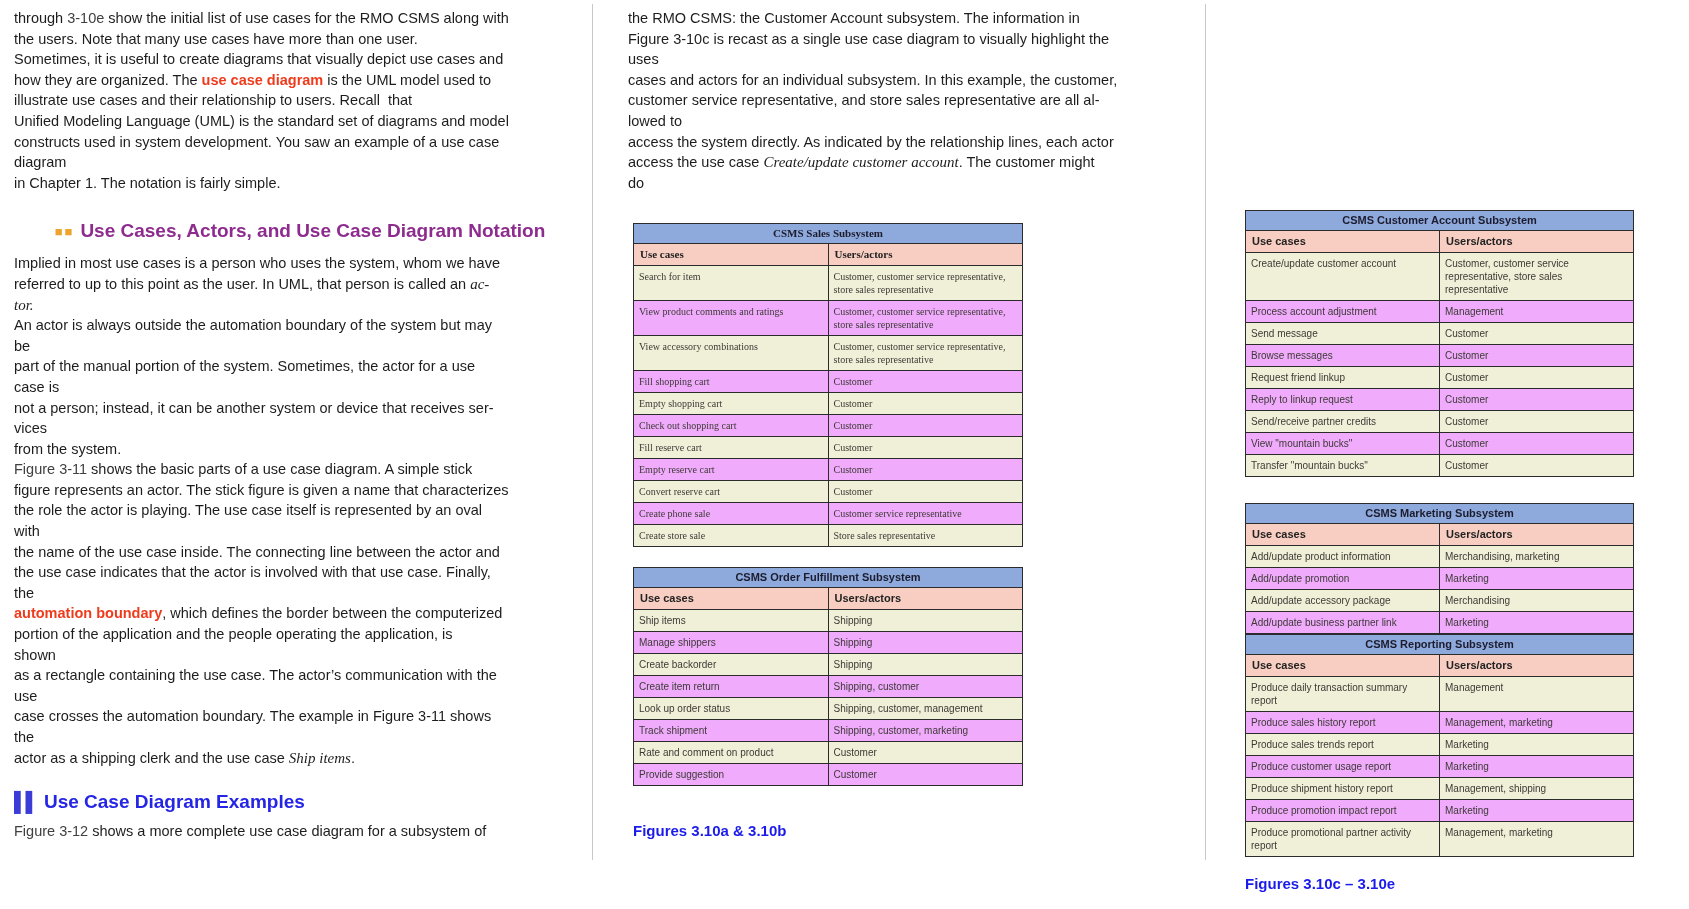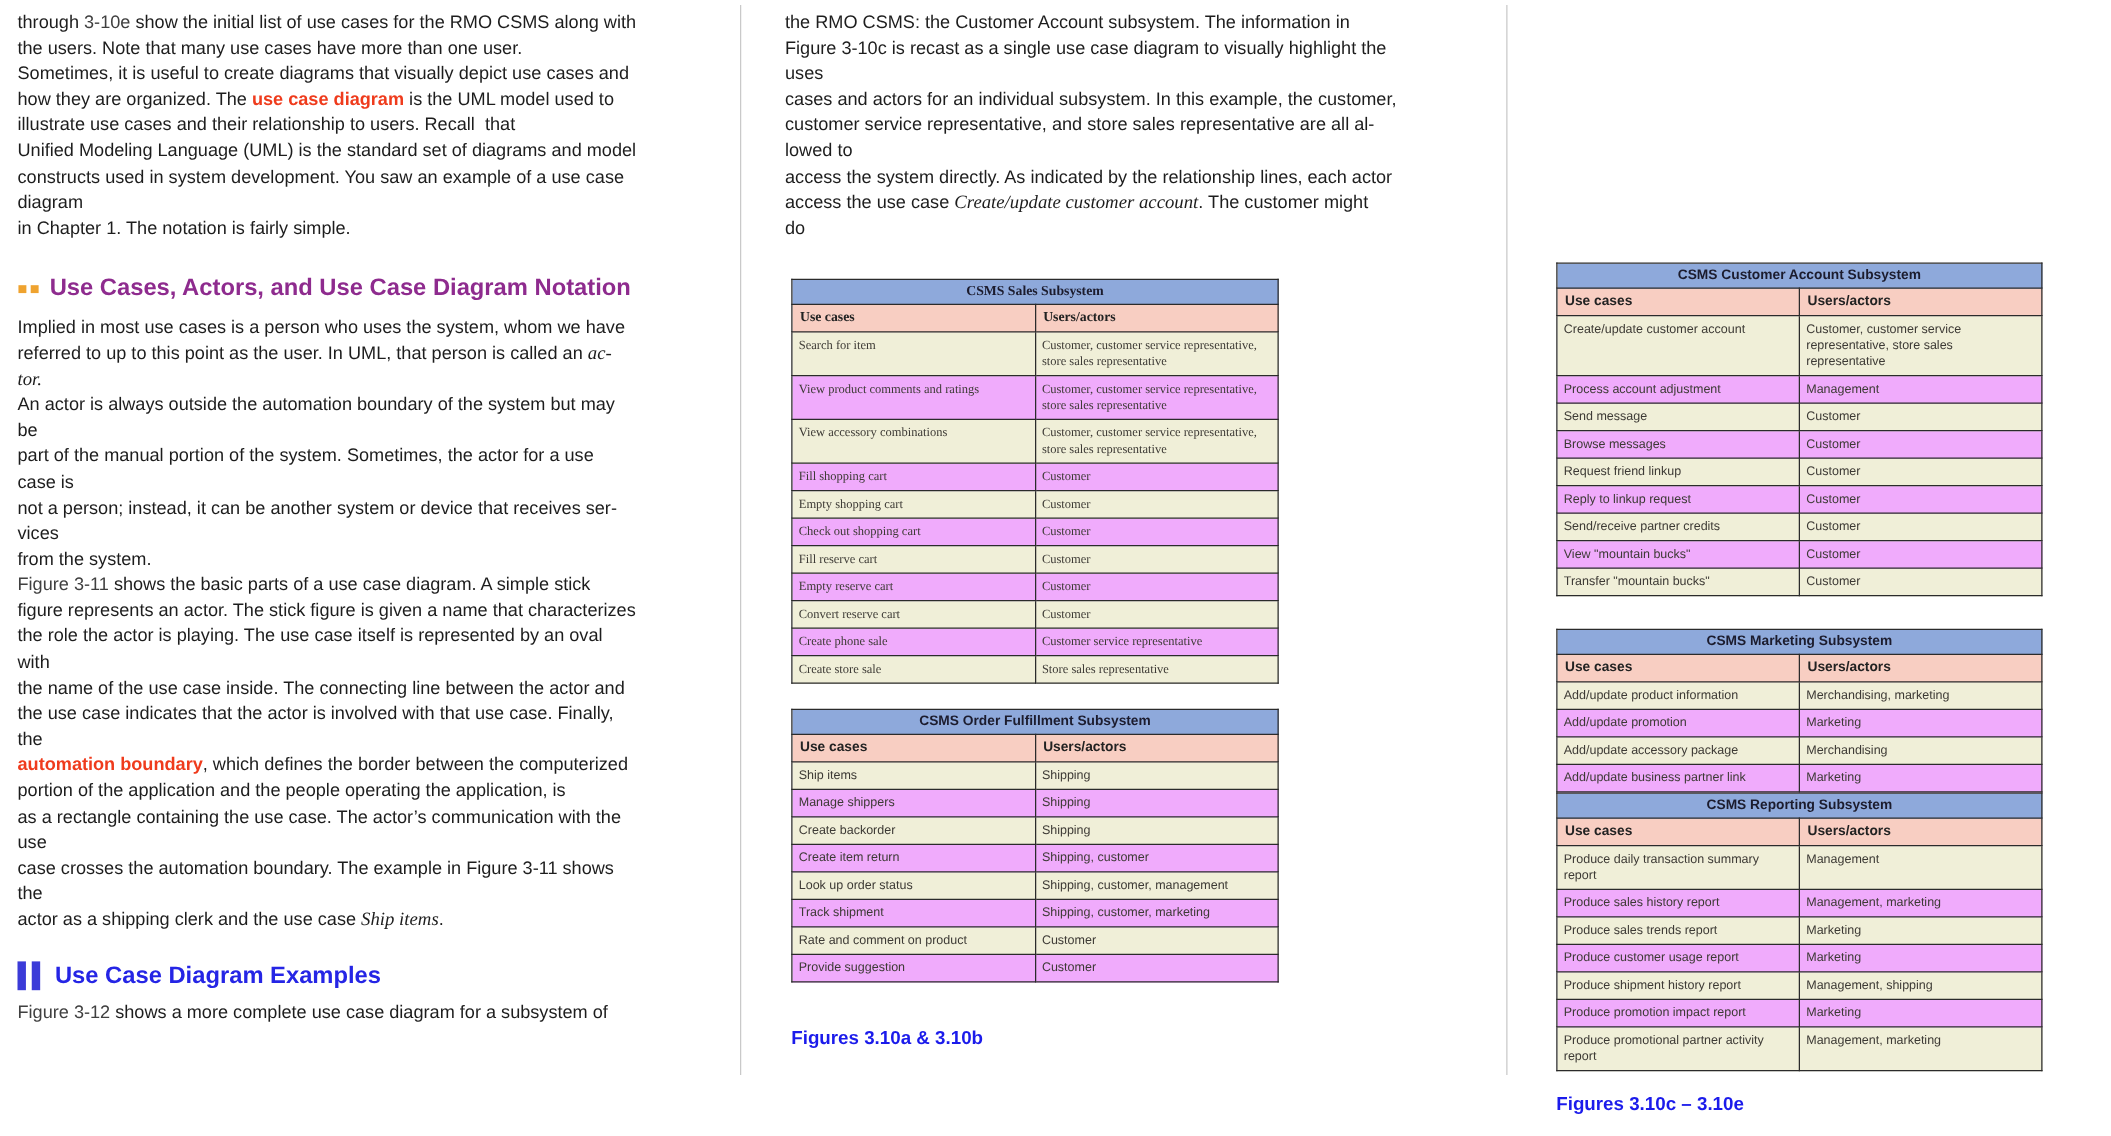--- a/index.html
+++ b/index.html
@@ -14,21 +14,21 @@
   .col-mid{left:628px;top:8px;width:570px;}
   .col-right{left:1245px;top:210px;width:389px;}
 
   .para{font-size:14.5px;line-height:20.6px;}
   .tl{white-space:pre;}
   .seg-p{}
   .seg-b{color:#404040;font-weight:normal;}
   .seg-r{color:#ef3b1c;font-weight:bold;}
   .seg-i{font-family:"Liberation Serif","DejaVu Serif",serif;font-style:italic;font-size:15px;}
 
-  .h1{margin:26px 0 9px 0;font-size:19px;line-height:24px;font-weight:bold;color:#8e2b8e;}
+  .h1{margin:26px 0 9px 0;font-size:19px;line-height:24px;font-weight:bold;color:#8e2b8e;text-align:center;}
   .h1 .sq{color:#efa32f;font-size:13px;letter-spacing:2px;margin-right:6px;vertical-align:1px;}
   .h2{margin:22px 0 8px 0;font-size:19px;line-height:23px;font-weight:bold;color:#2525e5;}
   .h2 .bars{color:#3b3bd8;margin-right:7px;letter-spacing:-2px;}
 
   .tables-mid{margin-left:5px;}
   .uctab{border-collapse:collapse;width:390px;table-layout:fixed;
          font-size:10px;line-height:13px;color:#3d3a35;margin:0;}
   .col-right .uctab{width:389px;}
   .uctab th,.uctab td{border:1px solid #2b2b2b;}
   .uctab .ttl{background:#8ea9db;color:#1c1c2e;font-weight:bold;font-size:11px;
@@ -81,20 +81,21 @@
         <div class="tl"><span class="seg-p">from the system.</span></div>
         <div class="tl"><span class="seg-b">Figure 3-11</span><span class="seg-p"> shows the basic parts of a use case diagram. A simple stick</span></div>
         <div class="tl"><span class="seg-p">figure represents an actor. The stick figure is given a name that characterizes</span></div>
         <div class="tl"><span class="seg-p">the role the actor is playing. The use case itself is represented by an oval</span></div>
         <div class="tl"><span class="seg-p">with</span></div>
         <div class="tl"><span class="seg-p">the name of the use case inside. The connecting line between the actor and</span></div>
         <div class="tl"><span class="seg-p">the use case indicates that the actor is involved with that use case. Finally,</span></div>
         <div class="tl"><span class="seg-p">the</span></div>
         <div class="tl"><span class="seg-r">automation boundary</span><span class="seg-p">, which defines the border between the computerized</span></div>
         <div class="tl"><span class="seg-p">portion of the application and the people operating the application, is</span></div>
+        <div class="tl"><span class="seg-p">shown</span></div>
         <div class="tl"><span class="seg-p">as a rectangle containing the use case. The actor’s communication with the</span></div>
         <div class="tl"><span class="seg-p">use</span></div>
         <div class="tl"><span class="seg-p">case crosses the automation boundary. The example in Figure 3-11 shows</span></div>
         <div class="tl"><span class="seg-p">the</span></div>
         <div class="tl"><span class="seg-p">actor as a shipping clerk and the use case </span><span class="seg-i">Ship items</span><span class="seg-p">.</span></div>
       </div>
     <div class="h2">
       <span class="bars">▌▌</span><span>Use Case Diagram Examples</span>
     </div>
     <div class="para">

